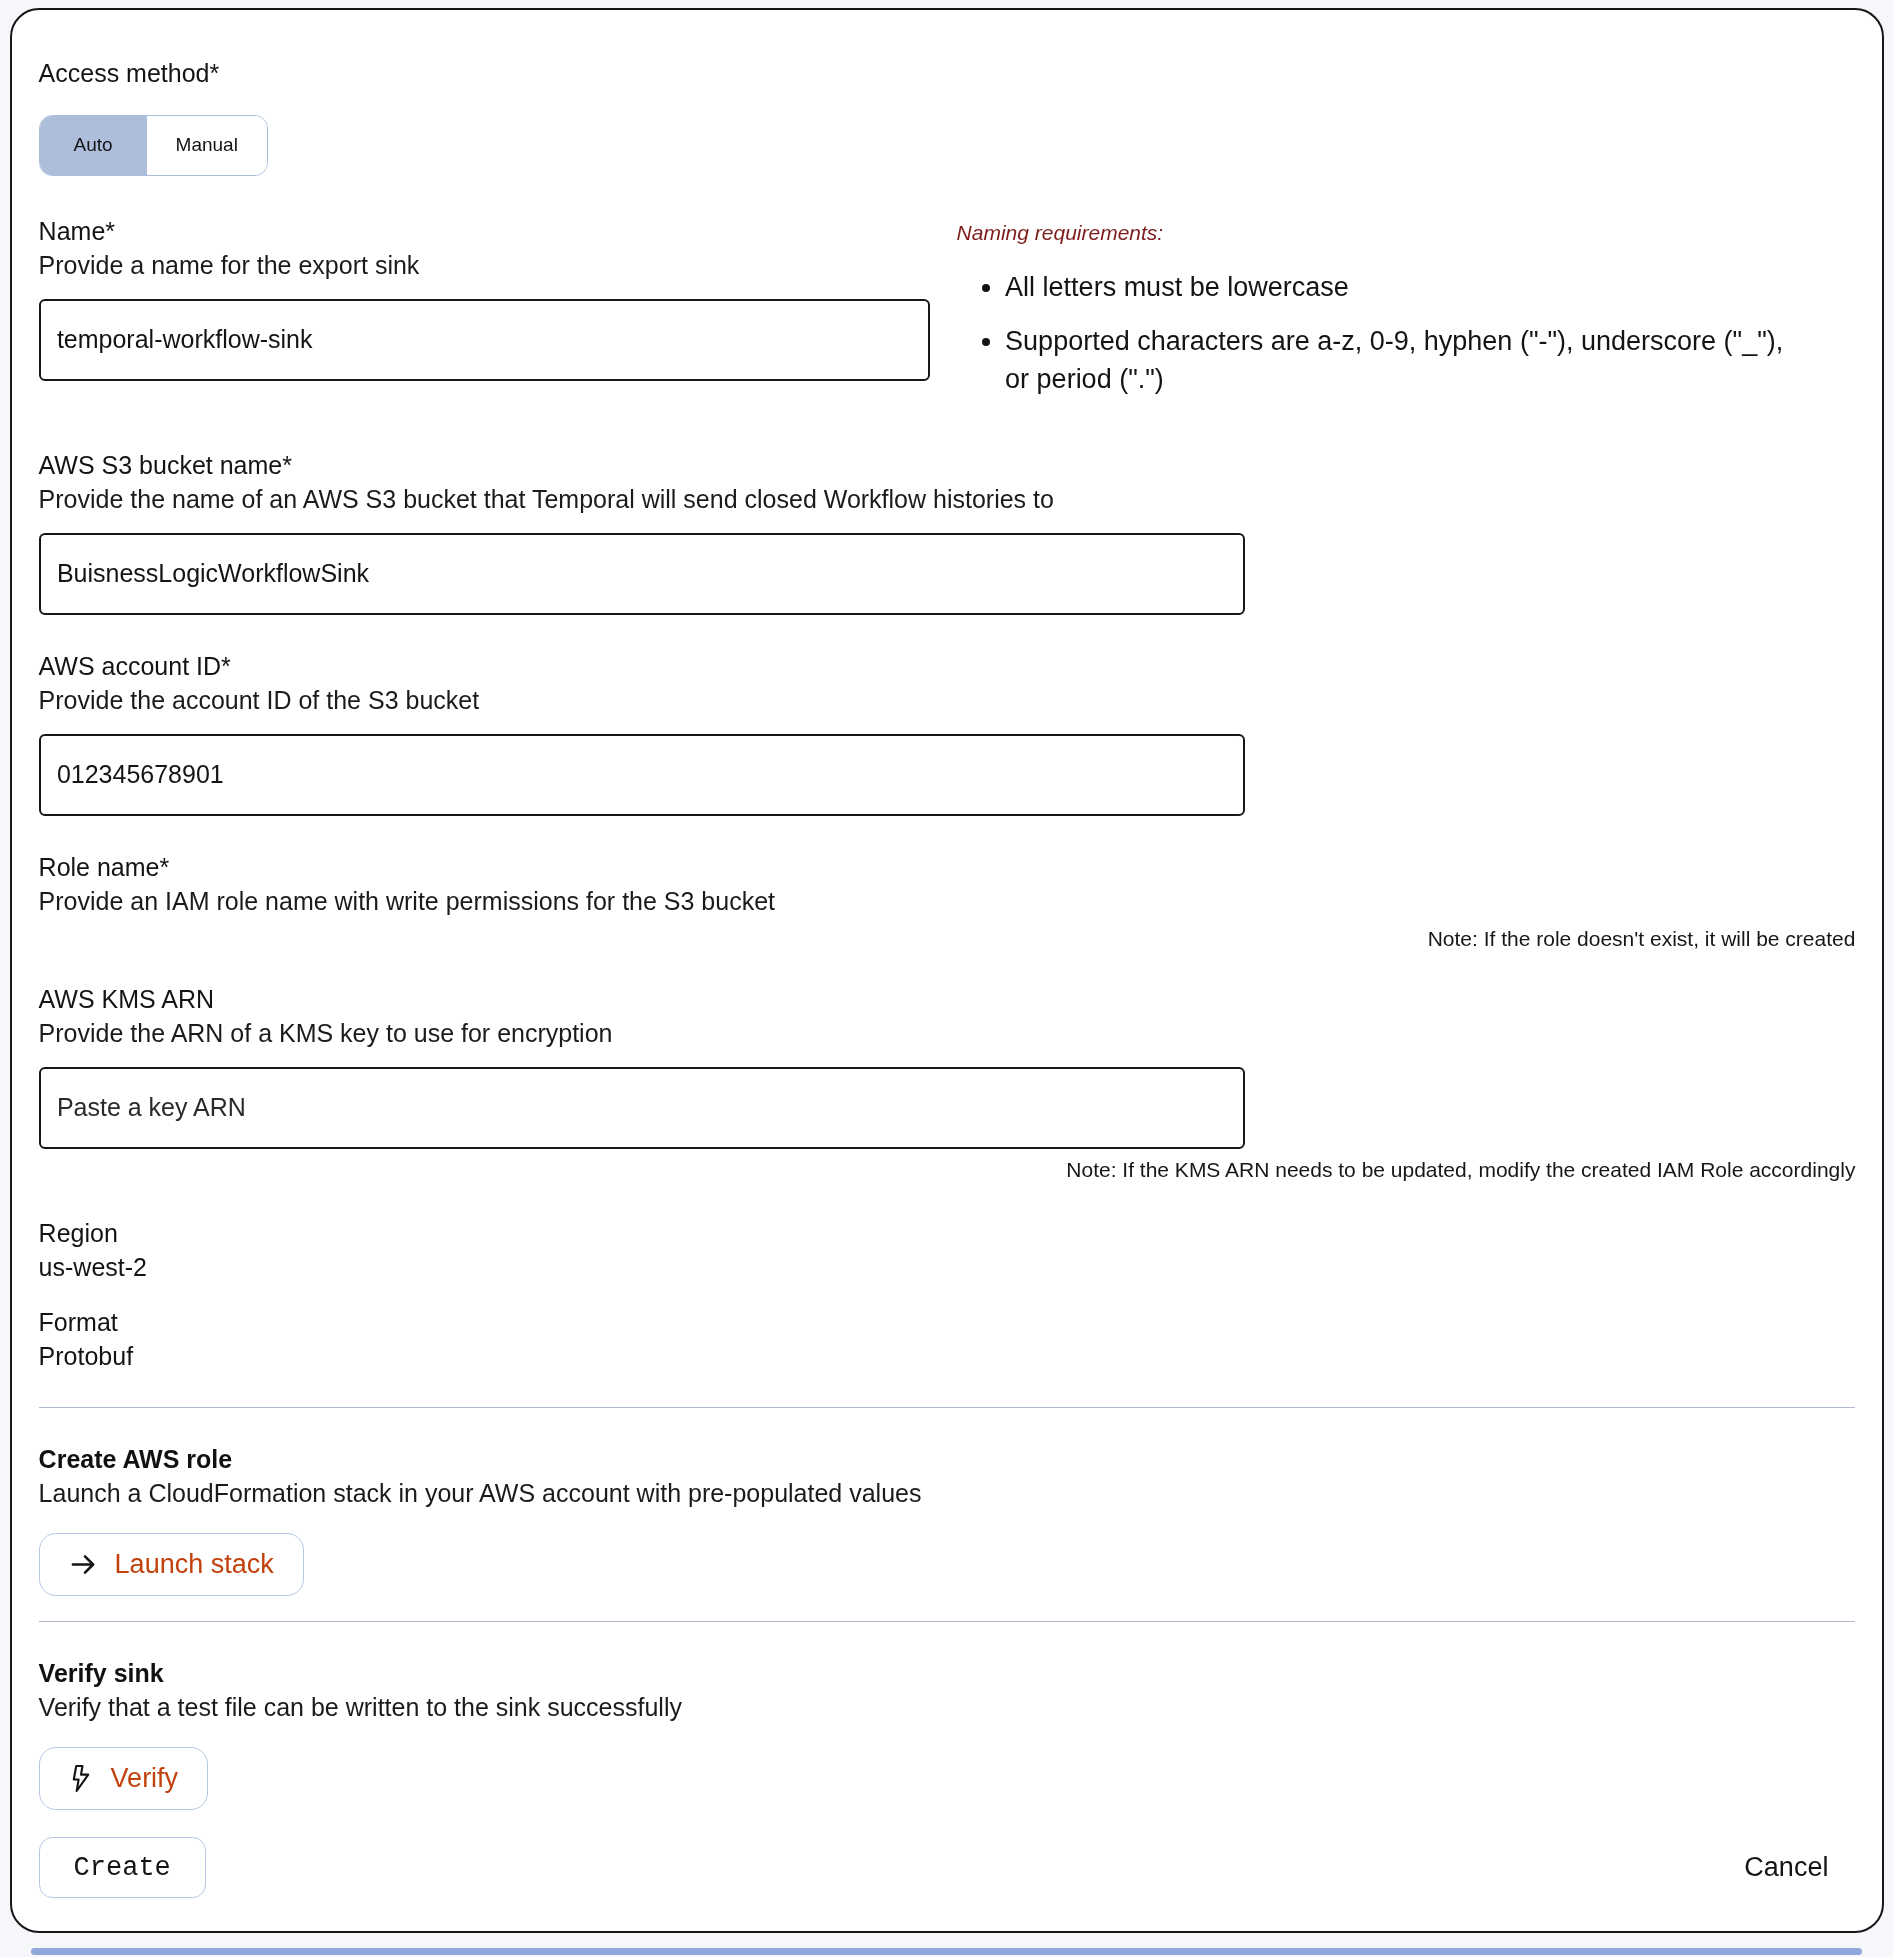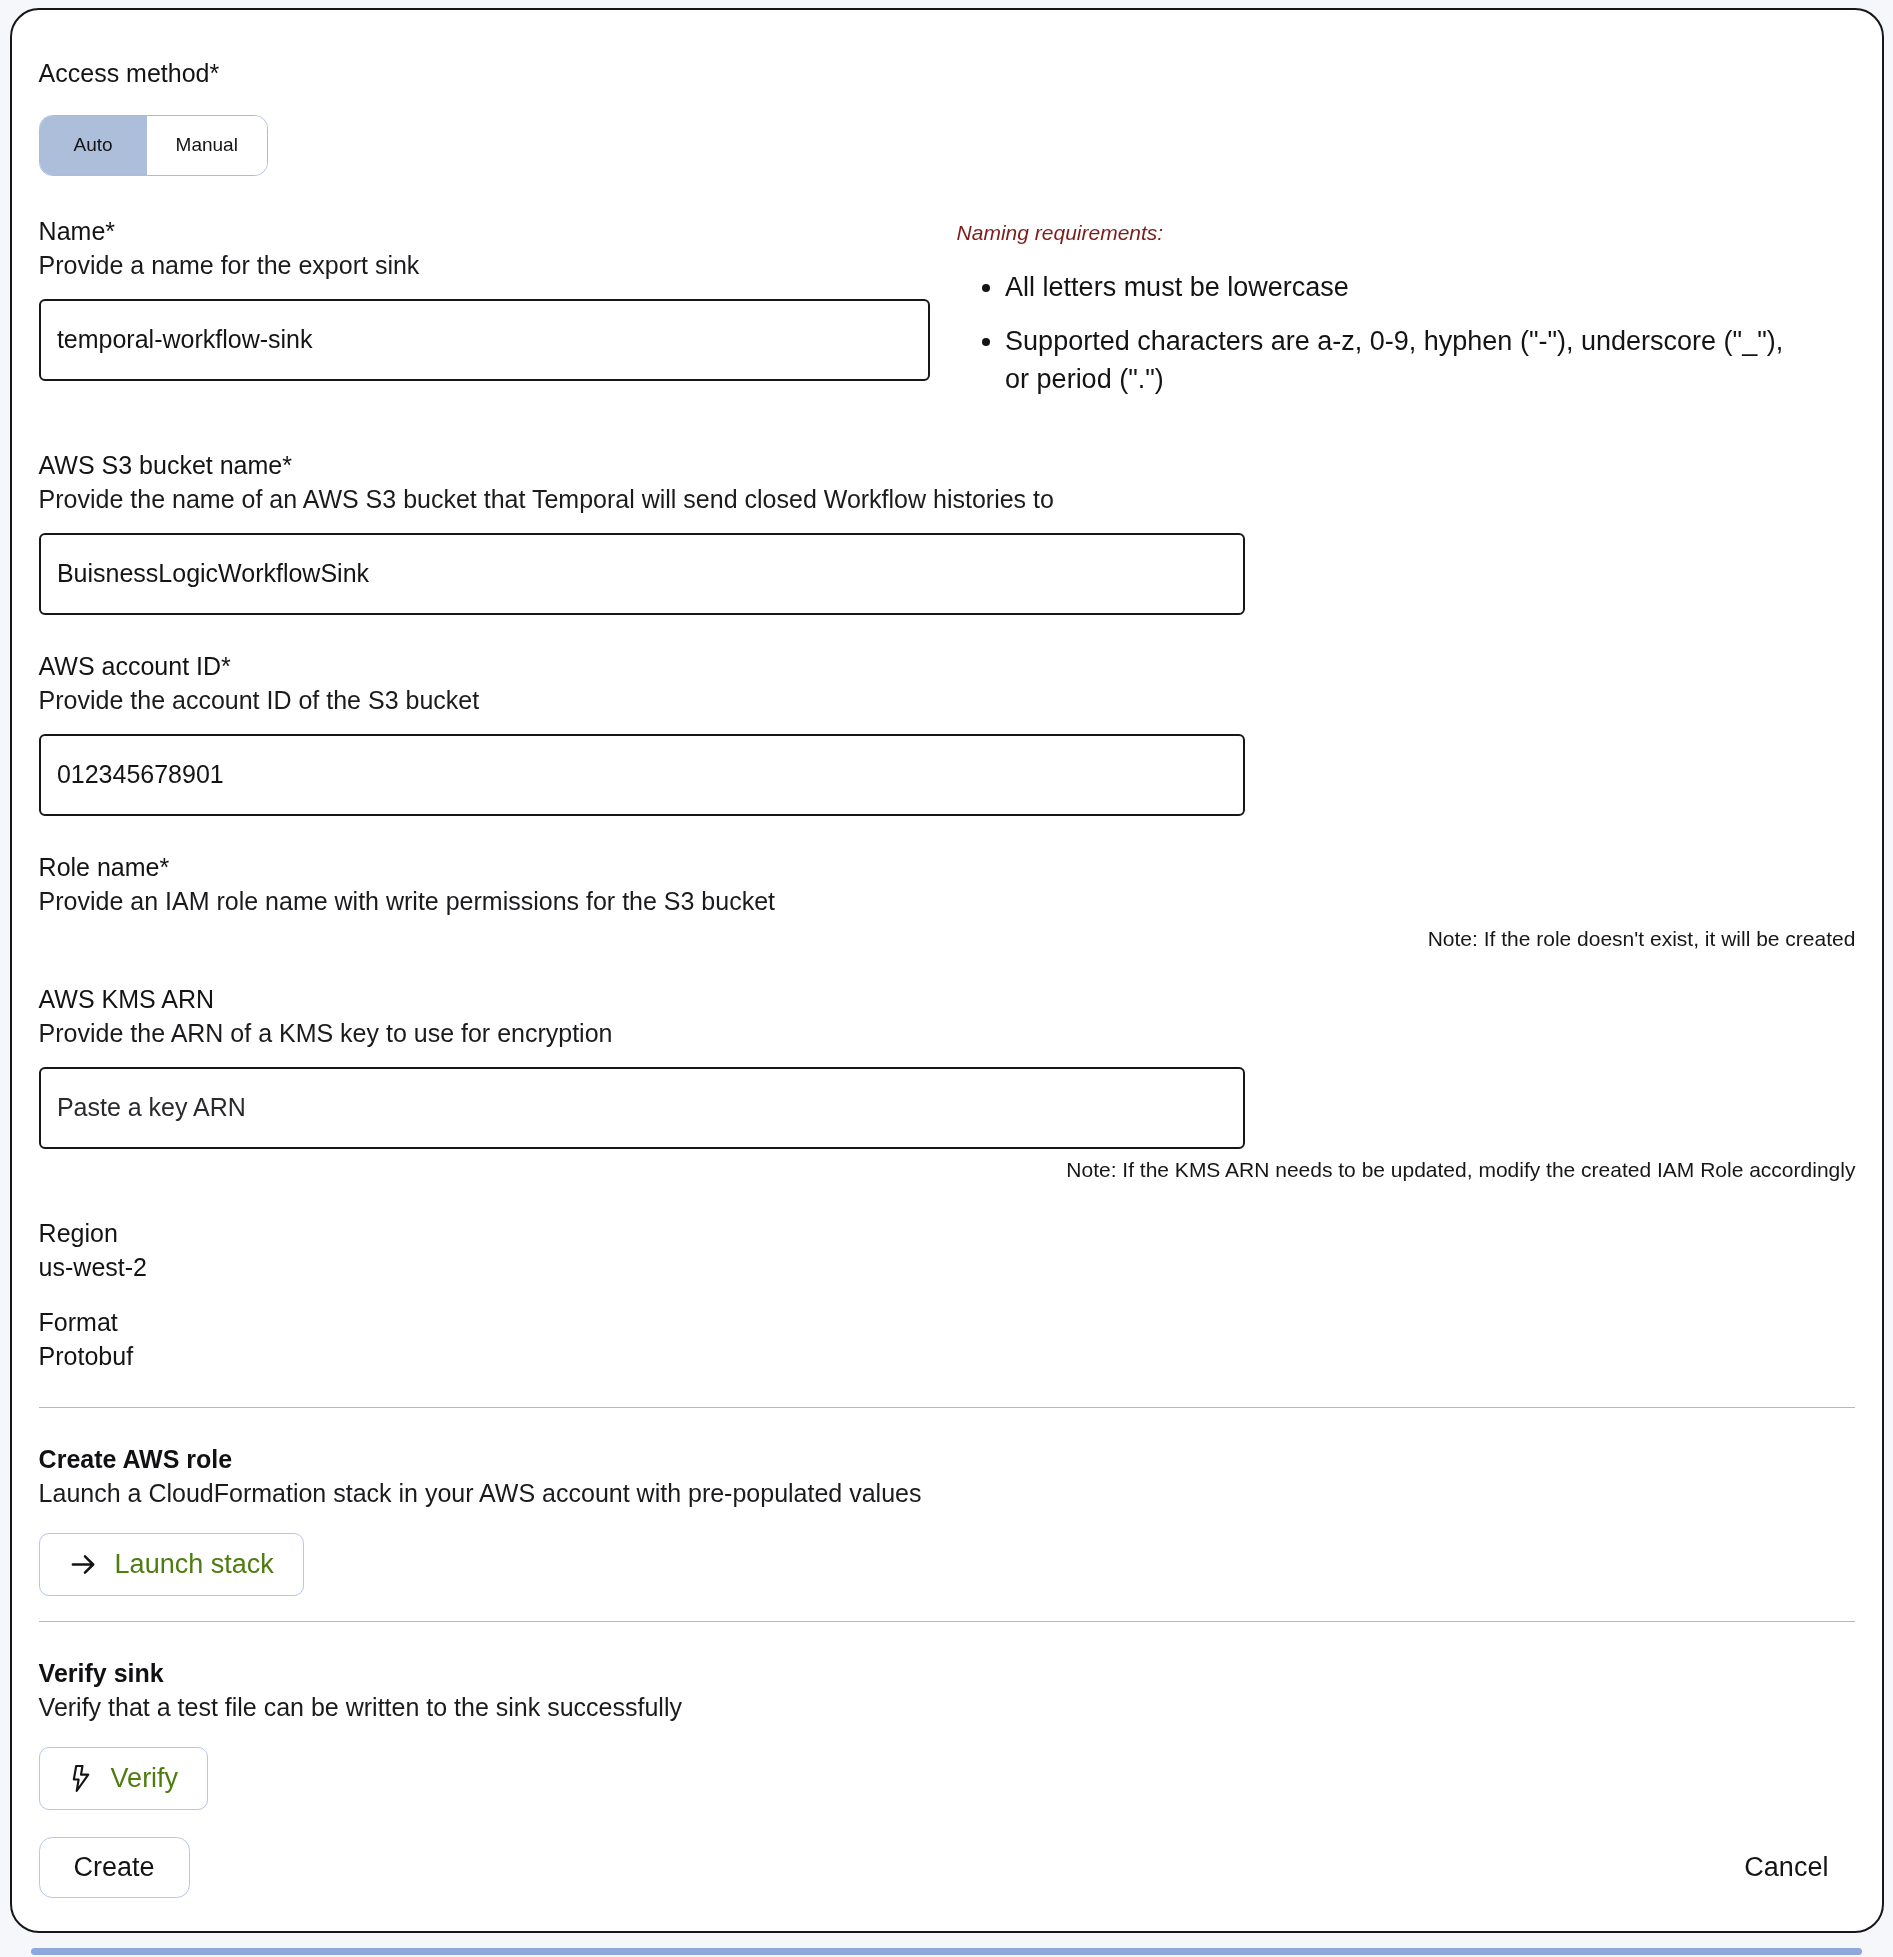--- a/index.html
+++ b/index.html
@@ -80,40 +80,40 @@
   .divider.d2 { margin-top:25px; }
 
   .action-section { margin-top:34px; }
 
   .outline-btn {
     margin-top:23px;
     display:inline-flex; align-items:center; gap:17px;
     height:63px; padding:0 29px;
     background:#ffffff;
     border:1.9px solid #b6c6e3;
-    border-radius:10px;
-    font-size:27px; color:#4d7c0f;
+    border-radius:17px;
+    font-size:27px; color:#c2410c;
     font-family:"Liberation Sans", sans-serif;
     cursor:pointer;
   }
   .outline-btn svg { display:block; }
 
   .bottom-row {
     margin-top:27px;
     display:flex; align-items:center; justify-content:space-between;
     padding-right:27px;
   }
   .create-btn {
     display:inline-flex; align-items:center; justify-content:center;
     height:61px; padding:0 34px;
     background:#ffffff;
     border:1.9px solid #b6c6e3;
     border-radius:13.4px;
     font-size:27px; color:#141416;
-    font-family:Liberation Sans, sans-serif;
+    font-family:Liberation Mono, monospace;
     cursor:pointer;
   }
   .cancel-btn {
     background:none; border:none; font-size:27px; color:#141416;
     font-family:"Liberation Sans", sans-serif; cursor:pointer; padding:0;
   }
   .bottom-bar {
     position:absolute;
     left:31px; right:31px; bottom:1.9px;
     height:6.7px; border-radius:3.8px;

